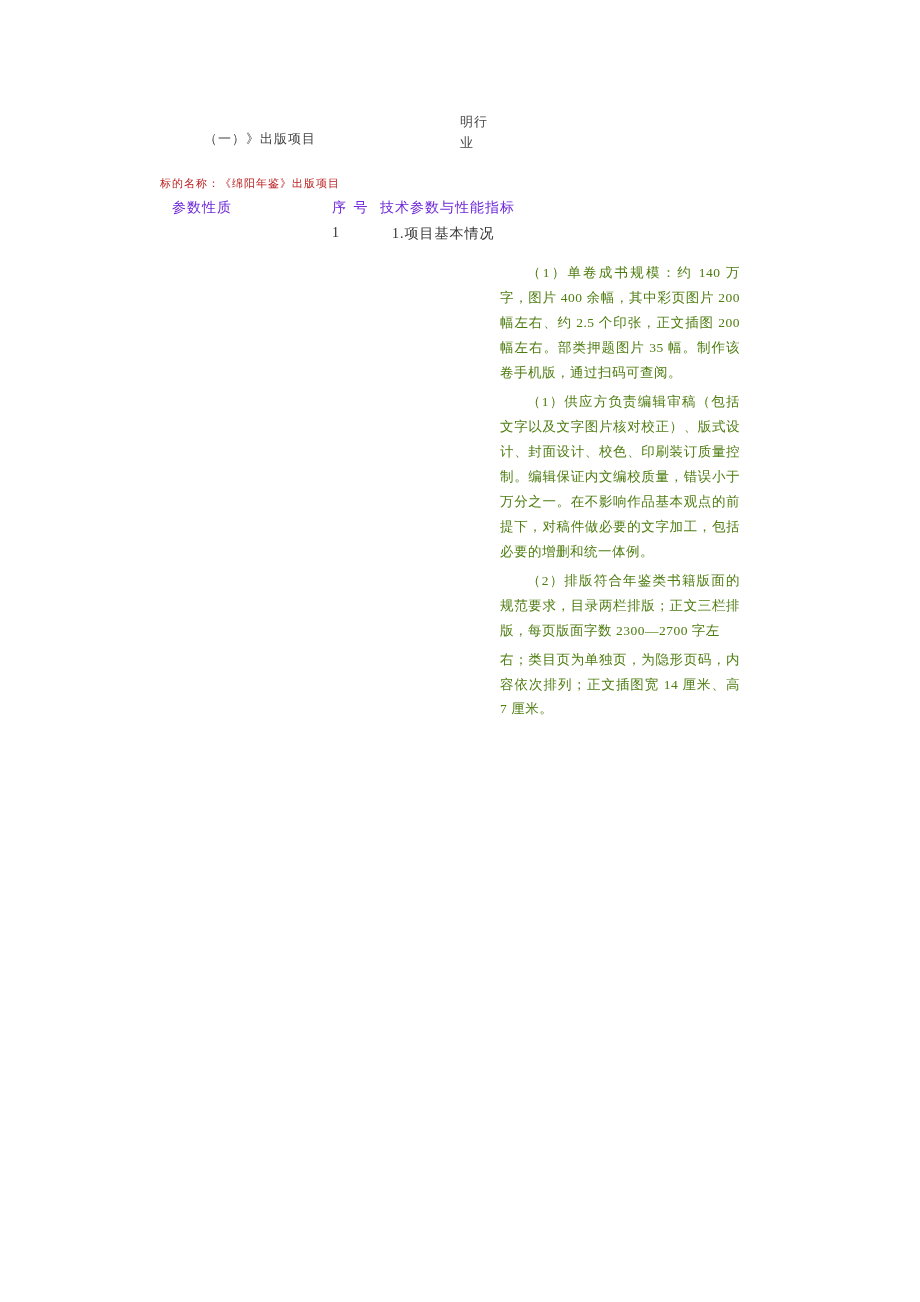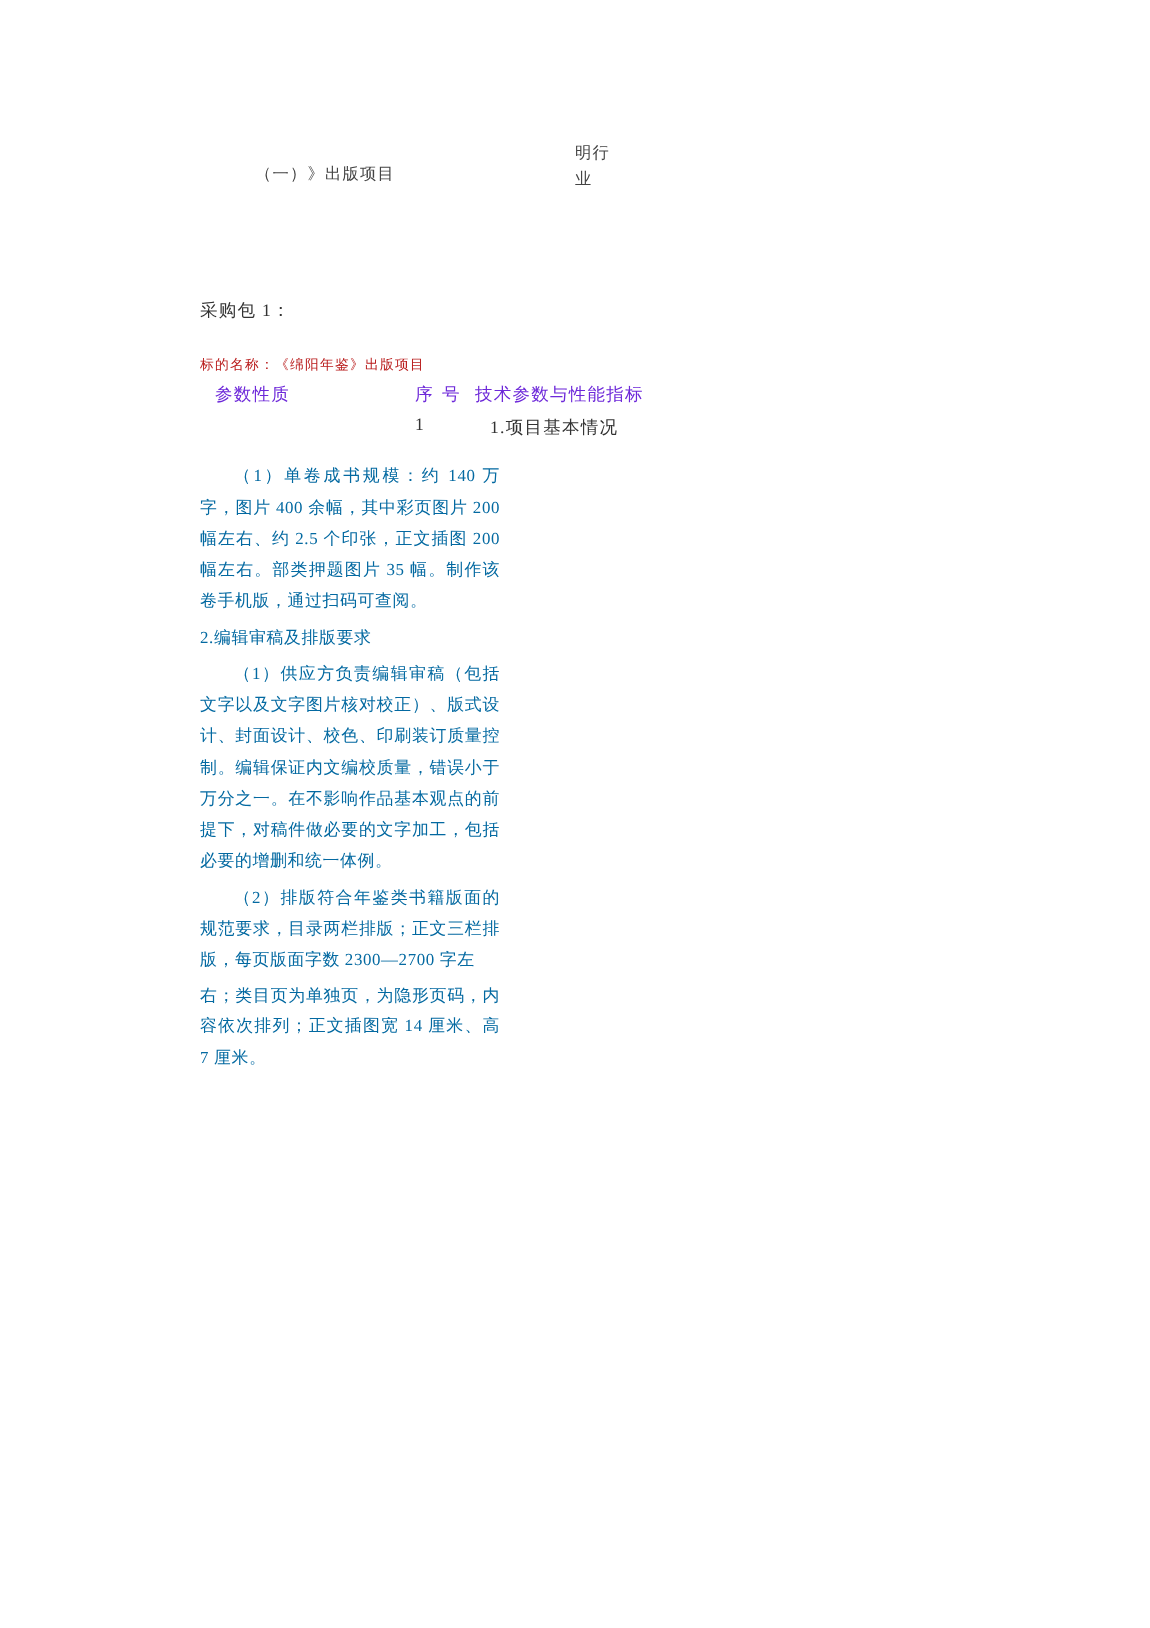--- a/index.html
+++ b/index.html
@@ -98,25 +98,26 @@
     left: 172px;
     top: 0;
   }
   .spec-first {
     position: absolute;
     left: 232px;
     top: 0;
     letter-spacing: 1px;
   }
   .detail-col {
+    margin-left: 340px;
     margin-top: 14px;
     width: 240px;
     font-size: 13.5px;
     line-height: 1.85;
-    color: #0369a1;
+    color: #4d7c0f;
     letter-spacing: 0.5px;
     text-align: justify;
   }
   .detail-col p {
     margin: 0 0 4px 0;
   }
   .indent {
     text-indent: 2em;
   }
   .block2-title {
@@ -133,36 +134,34 @@
 
   <div class="top-row">
     <div class="top-left">（一）》出版项目</div>
     <div class="top-right">
       <div>明行</div>
       <div>业</div>
     </div>
   </div>
 
 
-  <div class="package-label">采购包 1：</div>
 
   <div class="subject-row">标的名称：《绵阳年鉴》出版项目</div>
 
   <div class="headers-row">
     <span class="col-param">参数性质</span>
     <span class="col-seq">序 号</span>
     <span class="col-spec">技术参数与性能指标</span>
   </div>
 
   <div class="data-row">
     <span class="seq-val">1</span>
     <span class="spec-first">1.项目基本情况</span>
   </div>
 
   <div class="detail-col">
     <p class="indent">（1）单卷成书规模：约 140 万字，图片 400 余幅，其中彩页图片 200 幅左右、约 2.5 个印张，正文插图 200 幅左右。部类押题图片 35 幅。制作该卷手机版，通过扫码可查阅。</p>
-    <p class="block2-title">2.编辑审稿及排版要求</p>
     <p class="indent">（1）供应方负责编辑审稿（包括文字以及文字图片核对校正）、版式设计、封面设计、校色、印刷装订质量控制。编辑保证内文编校质量，错误小于万分之一。在不影响作品基本观点的前提下，对稿件做必要的文字加工，包括必要的增删和统一体例。</p>
     <p class="indent">（2）排版符合年鉴类书籍版面的规范要求，目录两栏排版；正文三栏排版，每页版面字数 2300—2700 字左</p>
     <p class="gap">右；类目页为单独页，为隐形页码，内容依次排列；正文插图宽 14 厘米、高 7 厘米。</p>
   </div>
 
 </div>
 
 </body></html>

